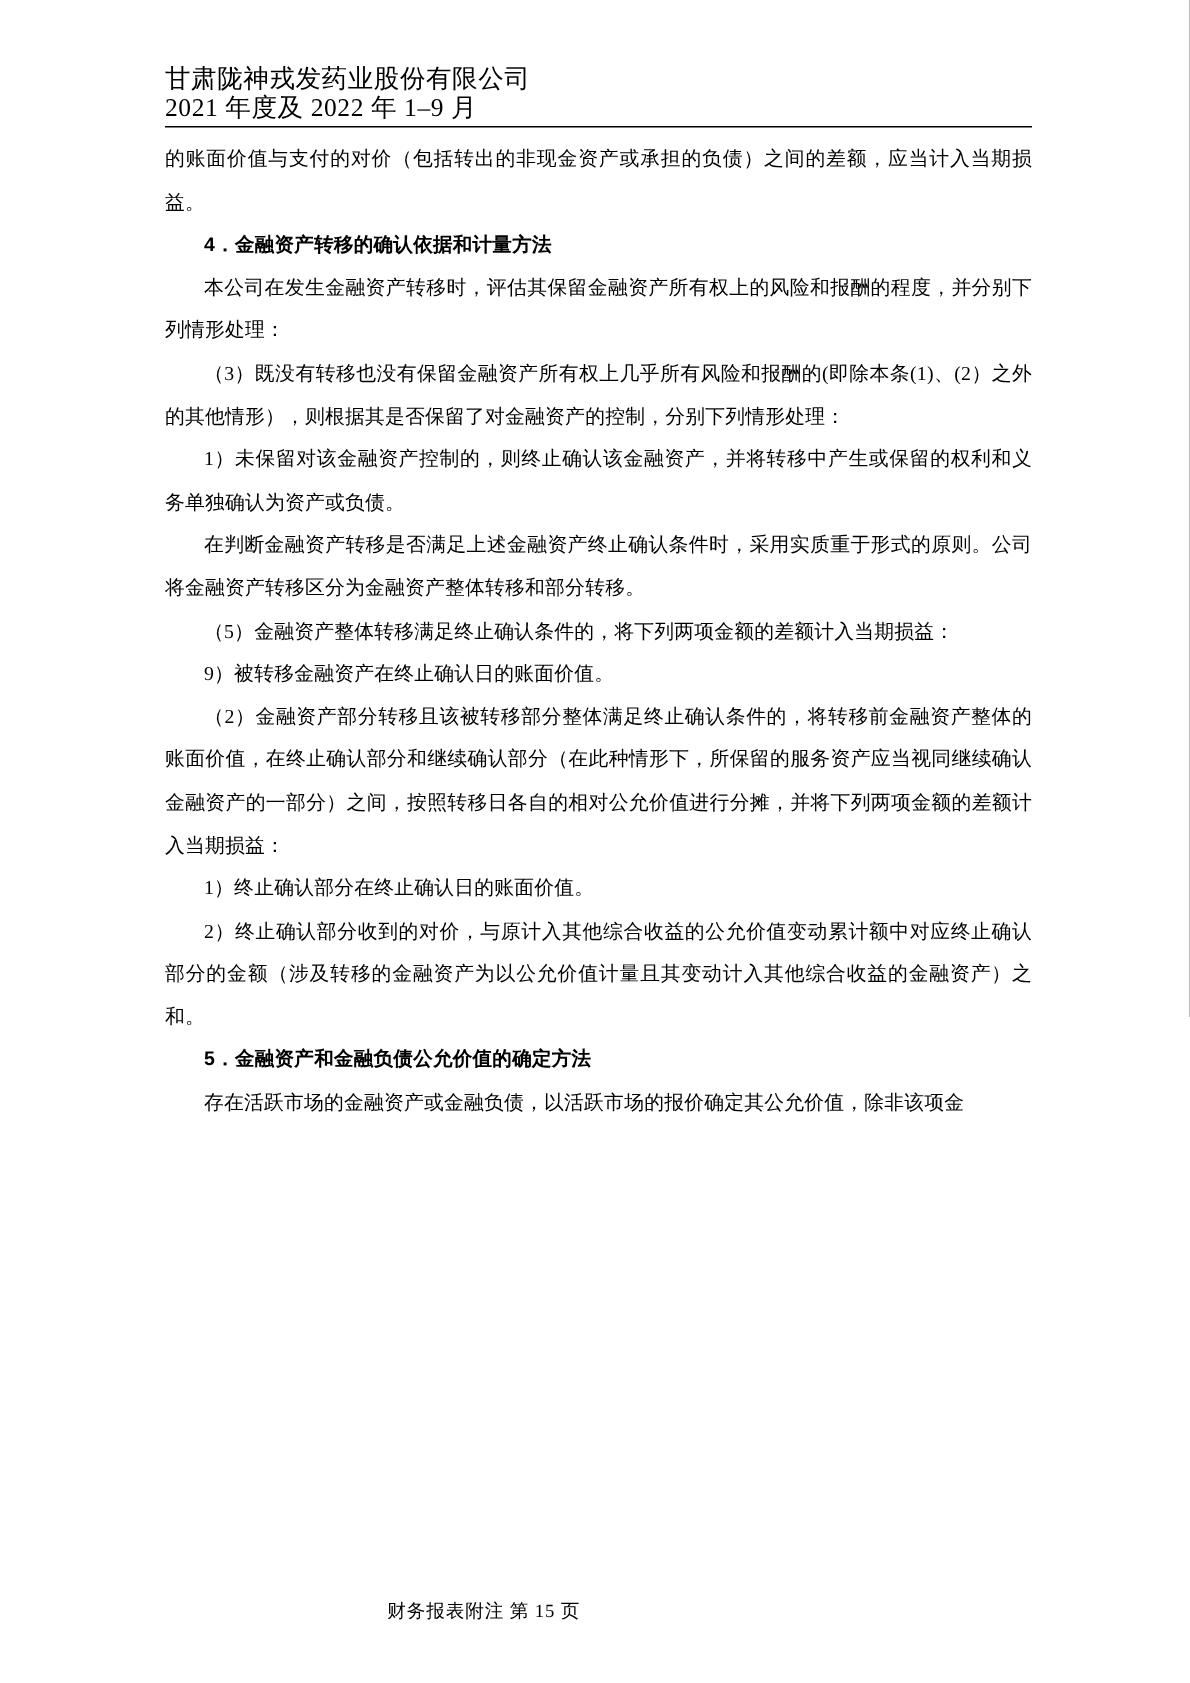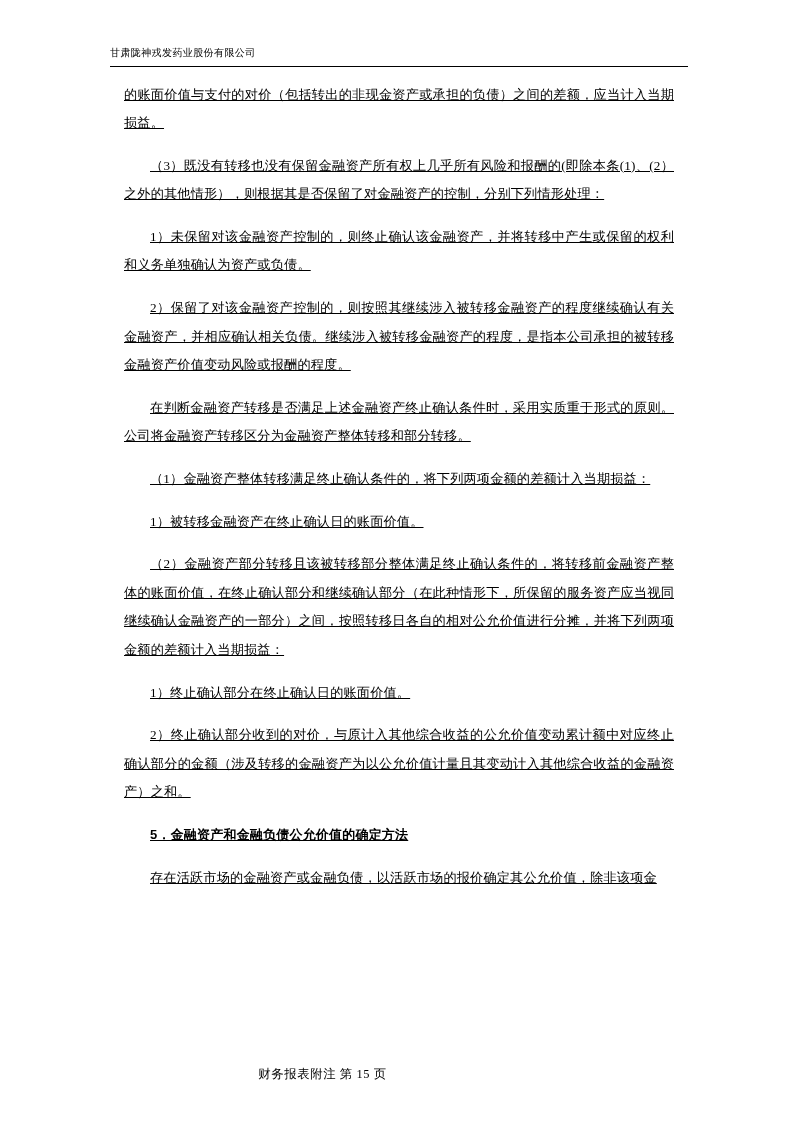--- a/index.html
+++ b/index.html
@@ -18,45 +18,44 @@
     overflow: hidden;
   }
   .content {
     position: absolute;
     left: 110px;
     top: 44px;
     width: 578px;
   }
   .header-block {
     font-family: "Liberation Serif", "DejaVu Serif", serif;
-    font-size: 10px;
+    font-size: 17px;
     line-height: 18.5px;
     letter-spacing: 0.4px;
   }
   .header-block div {
     white-space: nowrap;
   }
   .rule {
     margin-top: 3px;
     border-top: 1px solid #000;
     width: 578px;
   }
   .body-block {
     margin-top: 7px;
     font-size: 13.2px;
     line-height: 28.6px;
     text-align: justify;
     text-justify: inter-ideograph;
     letter-spacing: 0.15px;
   }
   p {
-    margin: 14px;
+    margin: 0;
     text-align: justify;
     text-justify: inter-ideograph;
-    text-decoration: underline;
   }
   p.ind0 { text-indent: 0; }
   p.ind1 { text-indent: 26px; }
   p.heading {
     text-indent: 26px;
     font-family: "Liberation Sans", "DejaVu Sans", sans-serif;
     font-weight: bold;
     font-size: 13px;
     letter-spacing: 0.2px;
   }
@@ -72,32 +71,34 @@
 </style>
 </head>
 <body>
 
 <div class="page">
 
   <div class="content">
 
     <div class="header-block">
       <div>甘肃陇神戎发药业股份有限公司</div>
+      <div>2021 年度及 2022 年 1–9 月</div>
     </div>
 
     <div class="rule"></div>
 
     <div class="body-block">
       <p class="ind0">的账面价值与支付的对价（包括转出的非现金资产或承担的负债）之间的差额，应当计入当期损益。</p>
+      <p class="heading">4．金融资产转移的确认依据和计量方法</p>
+      <p class="ind1">本公司在发生金融资产转移时，评估其保留金融资产所有权上的风险和报酬的程度，并分别下列情形处理：</p>
       <p class="ind1">（3）既没有转移也没有保留金融资产所有权上几乎所有风险和报酬的(即除本条(1)、(2）之外的其他情形），则根据其是否保留了对金融资产的控制，分别下列情形处理：</p>
       <p class="ind1">1）未保留对该金融资产控制的，则终止确认该金融资产，并将转移中产生或保留的权利和义务单独确认为资产或负债。</p>
-      <p class="ind1">2）保留了对该金融资产控制的，则按照其继续涉入被转移金融资产的程度继续确认有关金融资产，并相应确认相关负债。继续涉入被转移金融资产的程度，是指本公司承担的被转移金融资产价值变动风险或报酬的程度。</p>
       <p class="ind1">在判断金融资产转移是否满足上述金融资产终止确认条件时，采用实质重于形式的原则。公司将金融资产转移区分为金融资产整体转移和部分转移。</p>
-      <p class="ind1">（1）金融资产整体转移满足终止确认条件的，将下列两项金额的差额计入当期损益：</p>
-      <p class="ind1">1）被转移金融资产在终止确认日的账面价值。</p>
+      <p class="ind1">（5）金融资产整体转移满足终止确认条件的，将下列两项金额的差额计入当期损益：</p>
+      <p class="ind1">9）被转移金融资产在终止确认日的账面价值。</p>
       <p class="ind1">（2）金融资产部分转移且该被转移部分整体满足终止确认条件的，将转移前金融资产整体的账面价值，在终止确认部分和继续确认部分（在此种情形下，所保留的服务资产应当视同继续确认金融资产的一部分）之间，按照转移日各自的相对公允价值进行分摊，并将下列两项金额的差额计入当期损益：</p>
       <p class="ind1">1）终止确认部分在终止确认日的账面价值。</p>
       <p class="ind1">2）终止确认部分收到的对价，与原计入其他综合收益的公允价值变动累计额中对应终止确认部分的金额（涉及转移的金融资产为以公允价值计量且其变动计入其他综合收益的金融资产）之和。</p>
       <p class="heading">5．金融资产和金融负债公允价值的确定方法</p>
       <p class="ind1">存在活跃市场的金融资产或金融负债，以活跃市场的报价确定其公允价值，除非该项金</p>
     </div>
 
   </div>
 
   <div class="footer">

